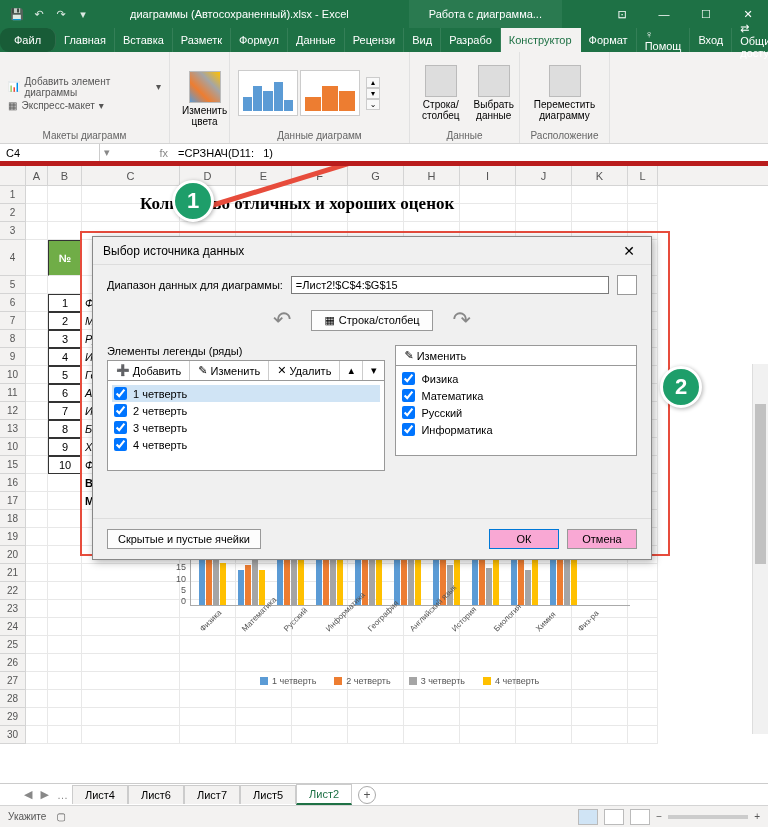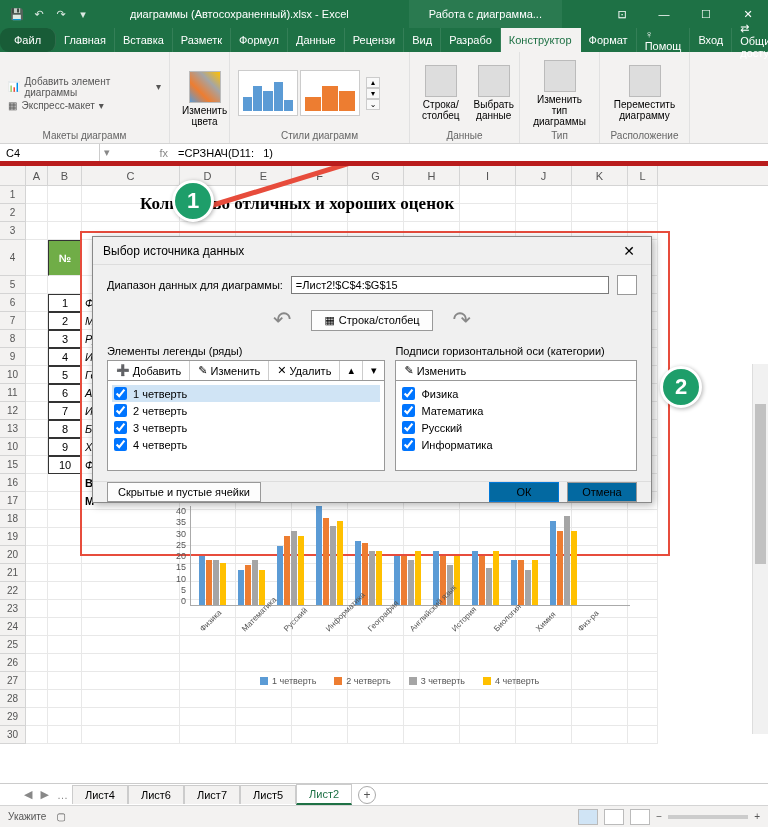--- a/index.html
+++ b/index.html
@@ -88,24 +88,24 @@
 .swap-arrow{ font-size:22px; color:#888;}
 .two-col{ display:flex; gap:10px;}
 .list-col{ flex:1; }
 .list-col .hdr{ font-size:11px; margin-bottom:3px;}
 .list-toolbar{ display:flex; border:1px solid #999; background:#fff;}
 .list-toolbar .tbtn{ padding:3px 8px; font-size:11px; border-right:1px solid #ccc; cursor:pointer; display:flex; align-items:center; gap:3px;}
 .list-toolbar .tbtn:last-child{border-right:none;}
 .list-box{ border:1px solid #999; border-top:none; background:#fff; height:90px; overflow-y:auto; padding:4px;}
 .list-box .item{ display:flex; align-items:center; gap:6px; font-size:11px; padding:2px 2px;}
 .list-box .item.sel{ background:#d0e4f5;}
-.dlg-footer{ display:flex; gap:8px; padding:0 14px; border-top:1px solid #ddd;}
+.dlg-footer{ display:flex; gap:8px; padding:10px 14px; border-top:1px solid #ddd;margin-top:37px;}
 .dlg-footer .left-btn{ border:1px solid #999; background:#fdfdfd; padding:3px 10px; font-size:11px; cursor:pointer;}
 .dlg-footer .spacer{flex:1;}
-.dlg-footer .ok,.dlg-footer .cancel{ width:70px; border:1px solid #999; background:#0369a1; padding:3px 0; font-size:11px; cursor:pointer; text-align:center;}
+.dlg-footer .ok,.dlg-footer .cancel{ width:70px; border:1px solid #999; background:#f9a8d4; padding:3px 0; font-size:11px; cursor:pointer; text-align:center;}
 .dlg-footer .ok{ border:1px solid #0078d7;}
 
 
 .callout{ position:absolute; width:42px; height:42px; border-radius:50%; background:#1e9e6a; border:3px solid #fff; color:#fff; font-size:22px; font-weight:bold; display:flex; align-items:center; justify-content:center; box-shadow:1px 1px 4px rgba(0,0,0,0.3); z-index:20;}
 .arrow-svg{position:absolute; z-index:15; pointer-events:none;}
 
 
 .statusbar-tabs { position:absolute; bottom:22px; left:0; right:0; height:22px; background:#fff; border-top:1px solid #ccc; display:flex; align-items:center; font-size:11px; padding-left:20px;}
 .statusbar-tabs .nav{ color:#888; padding:0 4px; cursor:pointer;}
 .sheet-tab{ padding:3px 12px; border:1px solid #ccc; border-bottom:none; background:#f3f2f1; cursor:pointer;}
@@ -206,43 +206,34 @@
               <span style="height:55%;background:#ed7d31"></span>
             </div>
           </div>
       </div>
       <div class="gallery-scroll">
         <div>▴</div>
         <div>▾</div>
         <div>⌄</div>
       </div>
     </div>
-    <div class="group-label">Стили диаграмм</div>
+    <div class="group-label">Данные диаграмм</div>
   </div>
   <div class="ribbon-group" style="width:110px">
     <div class="group-content">
       <div class="ribbon-btn-large">
         <div class="icon"></div>
         <div class="lbl">Строка/столбец</div>
       </div>
       <div class="ribbon-btn-large">
         <div class="icon"></div>
         <div class="lbl">Выбрать данные</div>
       </div>
     </div>
     <div class="group-label">Данные</div>
-  </div>
-  <div class="ribbon-group" style="width:80px">
-    <div class="group-content">
-      <div class="ribbon-btn-large">
-        <div class="icon"></div>
-        <div class="lbl">Изменить тип диаграммы</div>
-      </div>
-    </div>
-    <div class="group-label">Тип</div>
   </div>
   <div class="ribbon-group" style="width:90px">
     <div class="group-content">
       <div class="ribbon-btn-large">
         <div class="icon"></div>
         <div class="lbl">Переместить диаграмму</div>
       </div>
     </div>
     <div class="group-label">Расположение</div>
   </div>
@@ -780,21 +771,20 @@
                 <input type="checkbox" checked="" style="">
                 <span>3 четверть</span>
               </div>
             <div class="item">
                 <input type="checkbox" checked="" style="">
                 <span>4 четверть</span>
               </div>
           </div>
         </div>
         <div class="list-col">
-          <div class="hdr">Подписи горизонтальной оси (категории)</div>
           <div class="list-toolbar">
             <div class="tbtn">
                 <span>✎</span>
                 <span>Изменить</span>
               </div>
           </div>
           <div class="list-box">
             <div class="item">
                 <input type="checkbox" checked="" style="">
                 <span>Физика</span>

